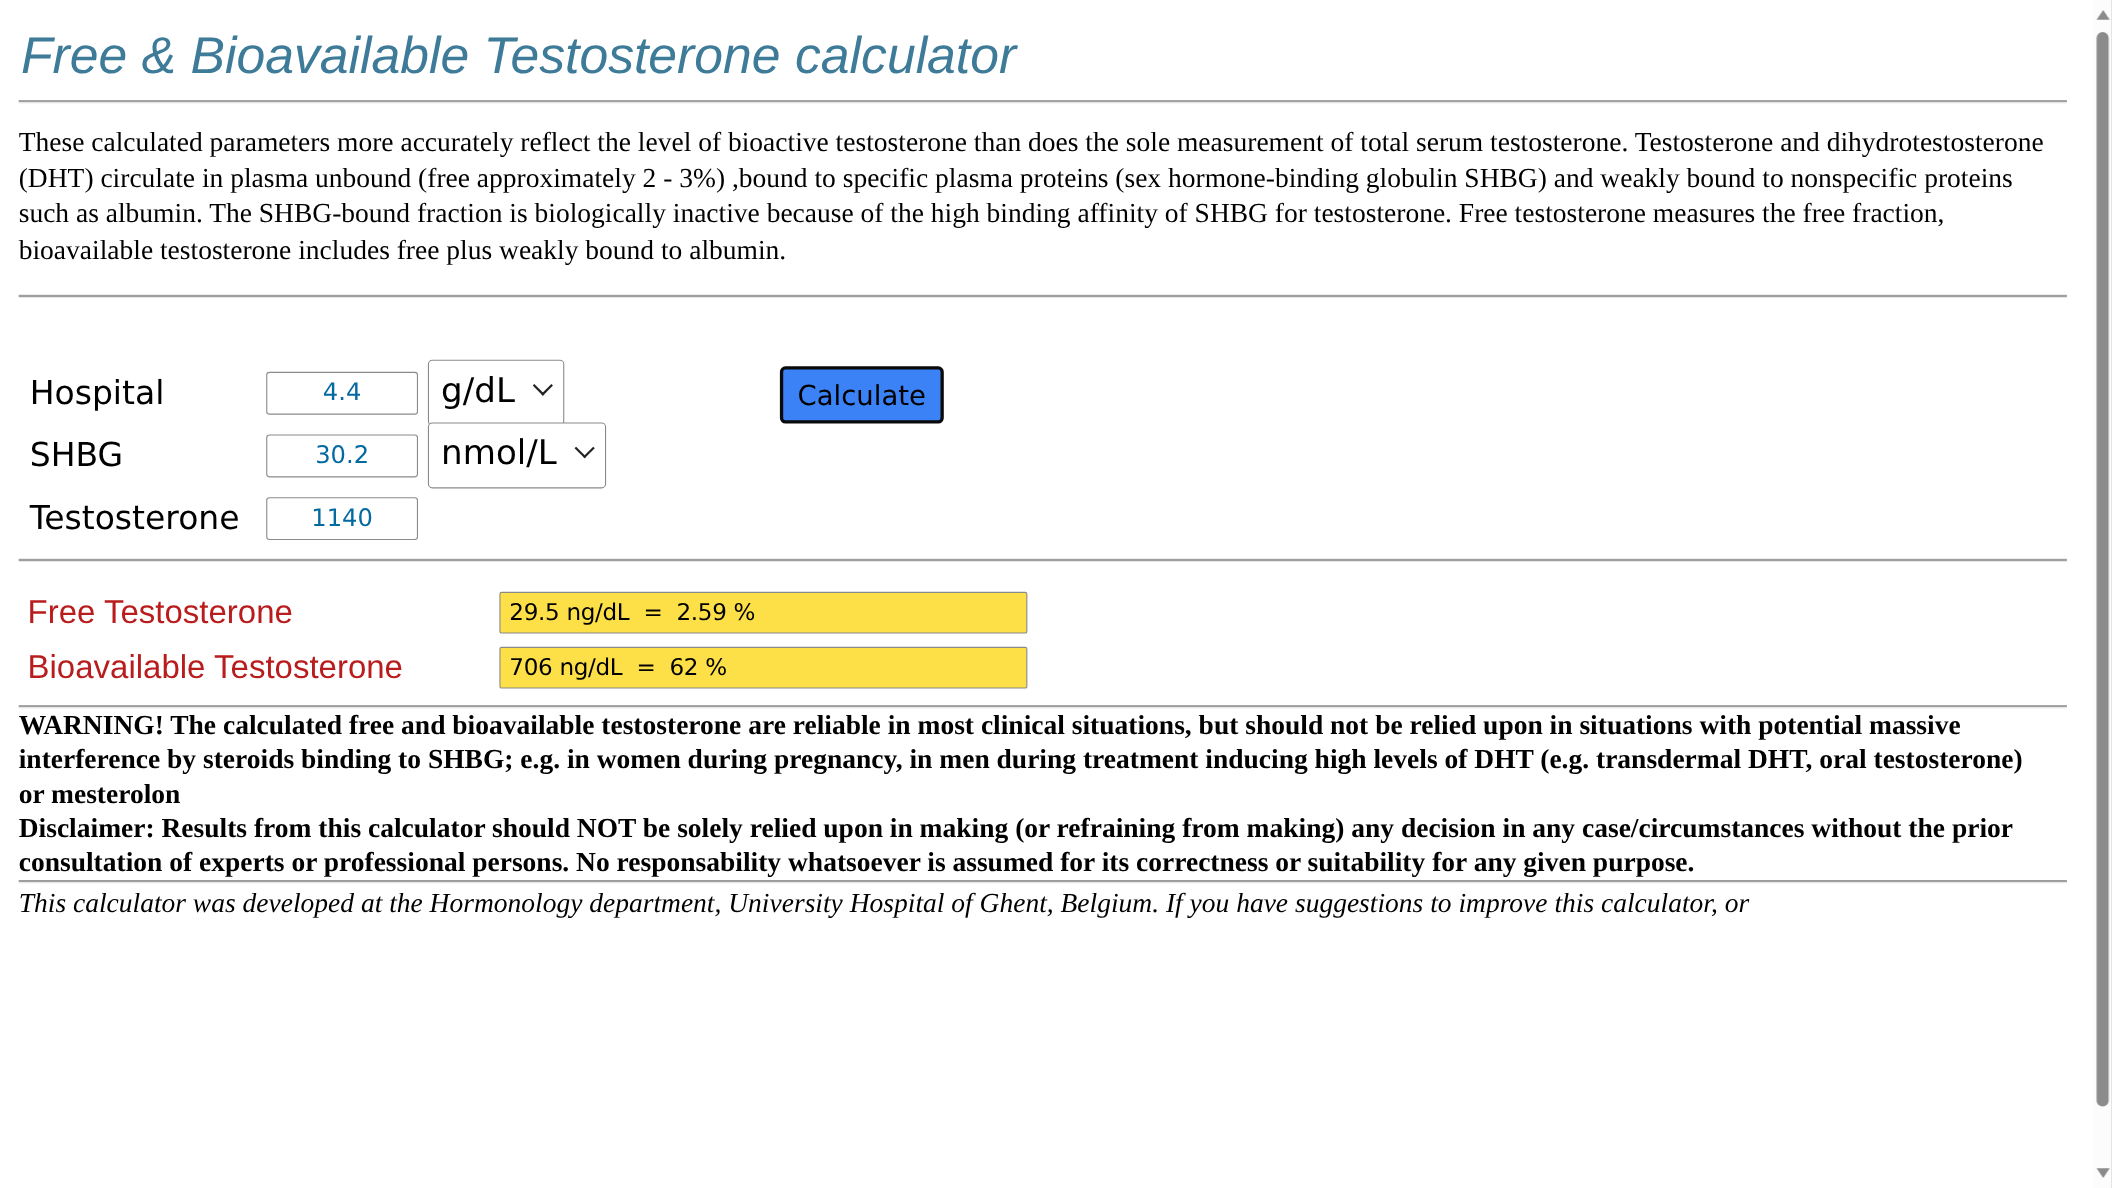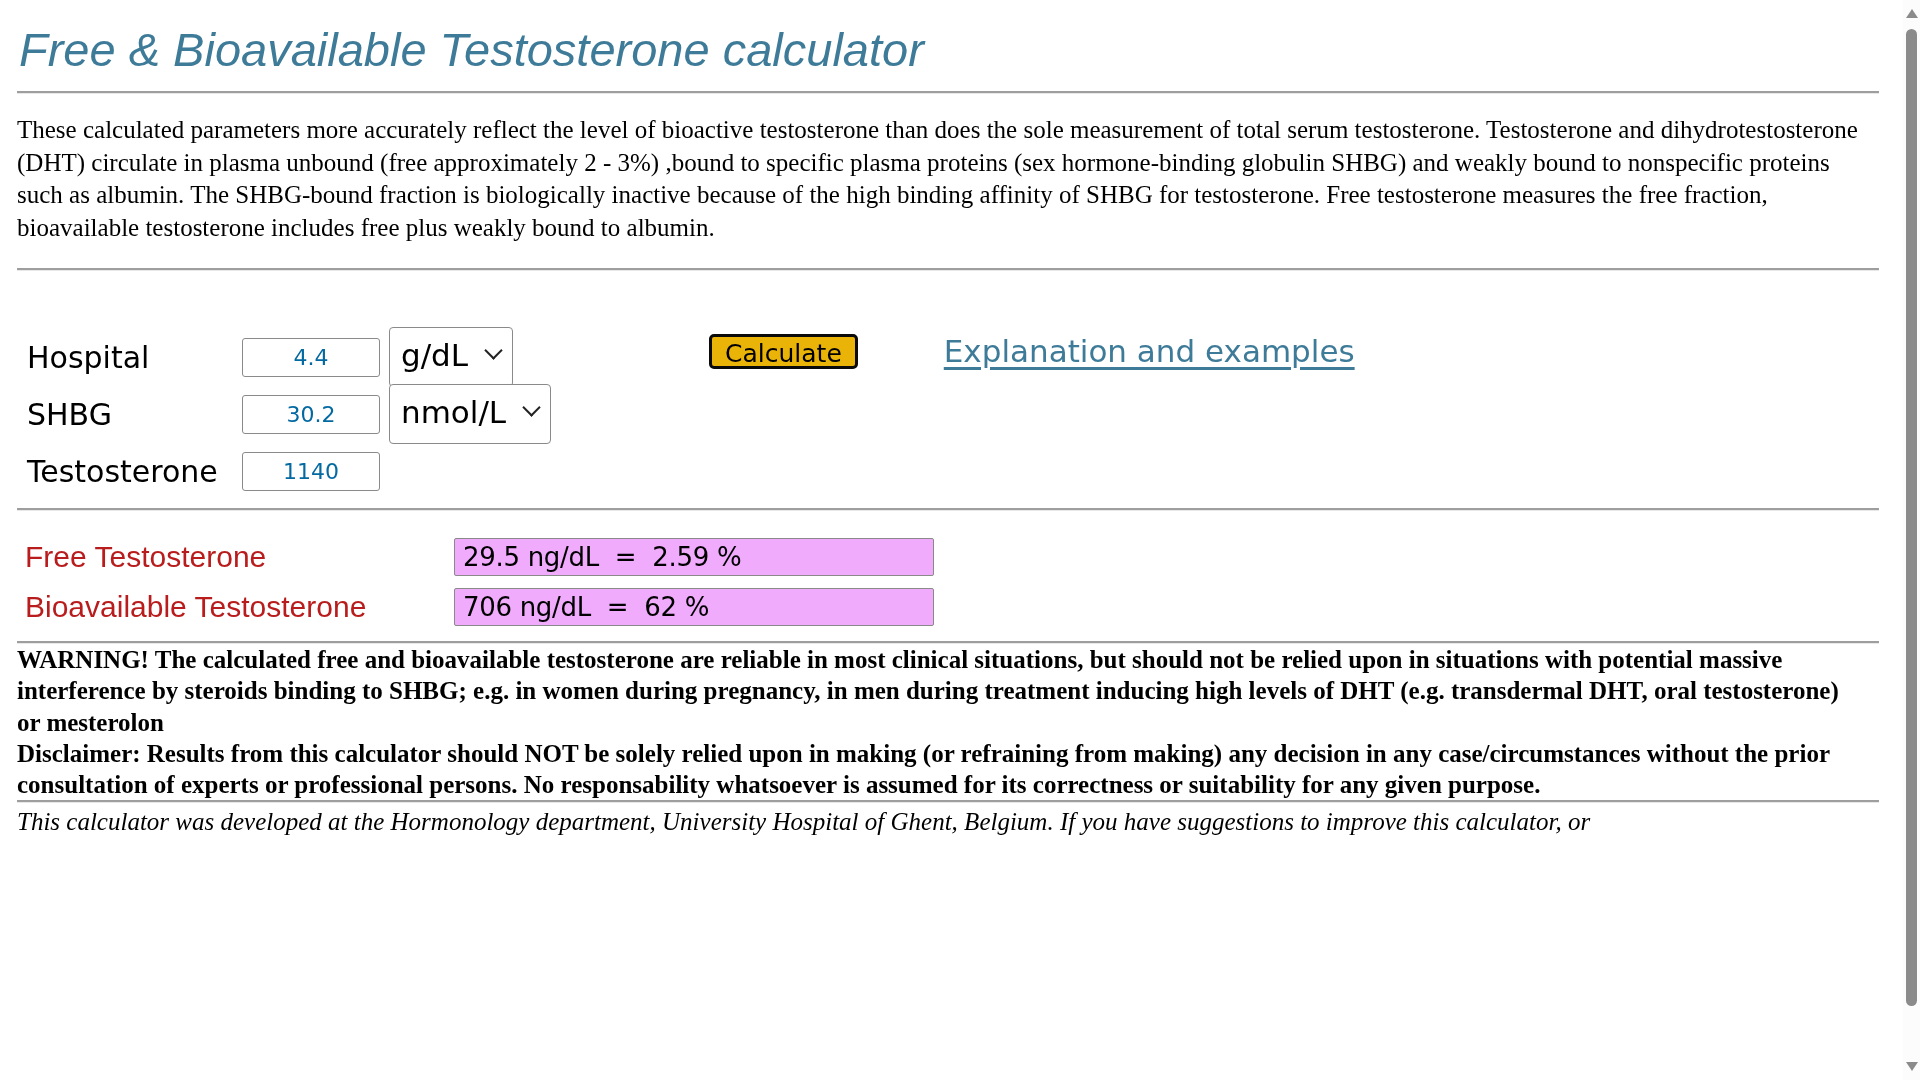--- a/index.html
+++ b/index.html
@@ -77,25 +77,25 @@
     border-bottom: 2.5px solid #222;
     transform: rotate(45deg);
     pointer-events: none;
   }
 
   .actions { position: absolute; left: 692px; top: 0; display: flex; align-items: center; }
   button.calc-btn {
     font-family: "DejaVu Sans", sans-serif;
     font-size: 25px;
     color: #000;
-    background: #eab308;
+    background: #3b82f6;
     border: 3px solid #0a0a0a;
     border-radius: 5px;
     padding: 2px 13px;
-    height: 35px;
+    height: 52px;
   }
   a.expl-link {
     margin-left: 86px;
     font-family: "DejaVu Sans", sans-serif;
     font-size: 31px;
     color: #3e7b99;
     text-decoration: underline;
     text-underline-offset: 5px;
   }
 
@@ -109,25 +109,25 @@
     font-size: 30px;
     color: #b91c1c;
     white-space: nowrap;
   }
   input.result-input {
     width: 480px;
     height: 38px;
     border: 1px solid #8a8a8a;
     border-radius: 2px;
     font-family: "DejaVu Sans", sans-serif;
-    font-size: 26px;
+    font-size: 21px;
     letter-spacing: -0.3px;
     padding: 2px 8px;
     color: #000;
-    background: #f0abfc;
+    background: #fde047;
   }
 
   .hr-results-top { margin-top: 28px; }
   .hr-results-bottom { margin-top: 20px; }
 
   p.legal {
     font-family: "Liberation Serif", serif;
     font-weight: bold;
     font-size: 25px;
     line-height: 1.25;
@@ -210,21 +210,20 @@
       </span>
     </div>
 
     <div class="form-row">
       <span class="form-label">Testosterone</span>
       <input class="num-input" type="text" value="1140" style="">
     </div>
 
     <div class="actions">
       <button class="calc-btn">Calculate</button>
-      <a class="expl-link" href="#">Explanation and examples</a>
     </div>
 
   </div>
 
   <hr class="divider hr-results-top">
 
   <div class="results-area">
 
     <div class="result-row">
       <span class="result-label">Free Testosterone</span>

